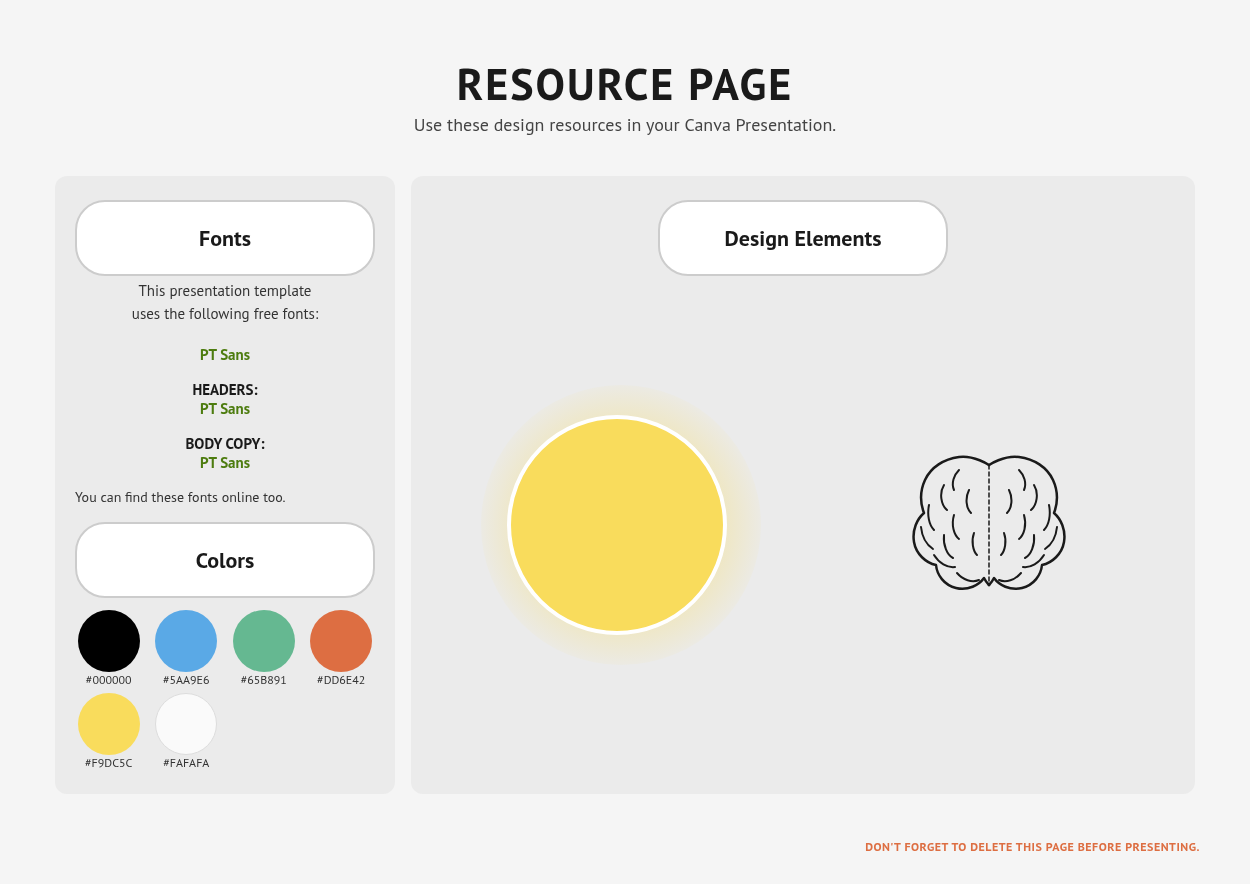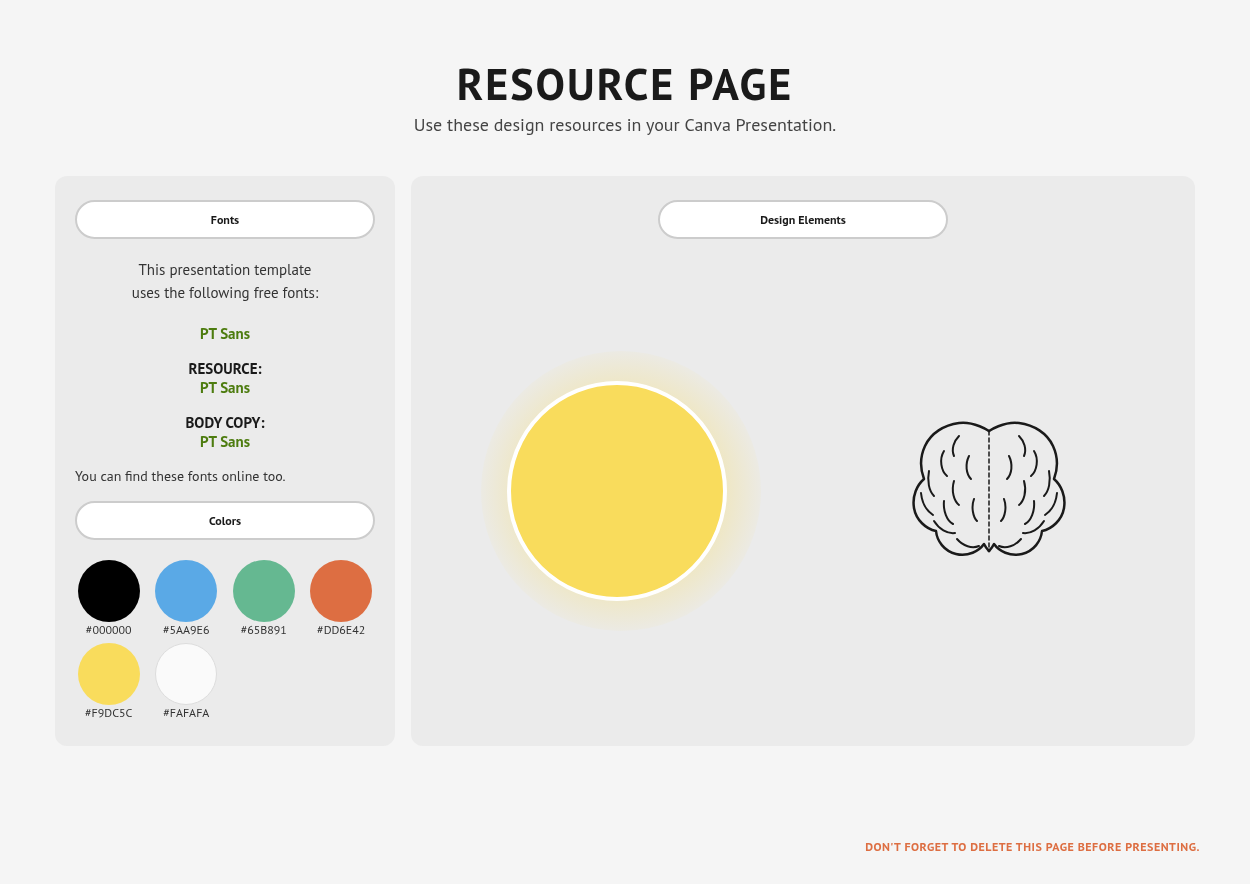--- a/index.html
+++ b/index.html
@@ -50,25 +50,25 @@
       width: 340px;
       min-height: 570px;
       flex-shrink: 0;
     }
 
     .section-header {
       background: white;
       border: 2px solid #ccc;
       border-radius: 30px;
       text-align: center;
-      padding: 10px 0;
+      padding: 22px 0;
       font-weight: 700;
-      font-size: 12px;
+      font-size: 22px;
       color: #1a1a1a;
-      margin-bottom: 20px;
+      margin-bottom: 4px;
     }
 
     .fonts-description {
       text-align: center;
       font-size: 15px;
       color: #333;
       line-height: 1.5;
       margin-bottom: 20px;
     }
 
@@ -210,21 +210,21 @@
     <p class="fonts-description">
       <span>This presentation template</span><br>
       <span>uses the following free fonts:</span>
     </p>
 
     <div class="font-entry">
       <div class="font-name">PT Sans</div>
     </div>
 
     <div class="font-entry">
-      <div class="font-label">RESOURCE:</div>
+      <div class="font-label">HEADERS:</div>
       <div class="font-name">PT Sans</div>
     </div>
 
     <div class="font-entry">
       <div class="font-label">BODY COPY:</div>
       <div class="font-name">PT Sans</div>
     </div>
 
     <p class="find-fonts-text">You can find these fonts online too.</p>
 

